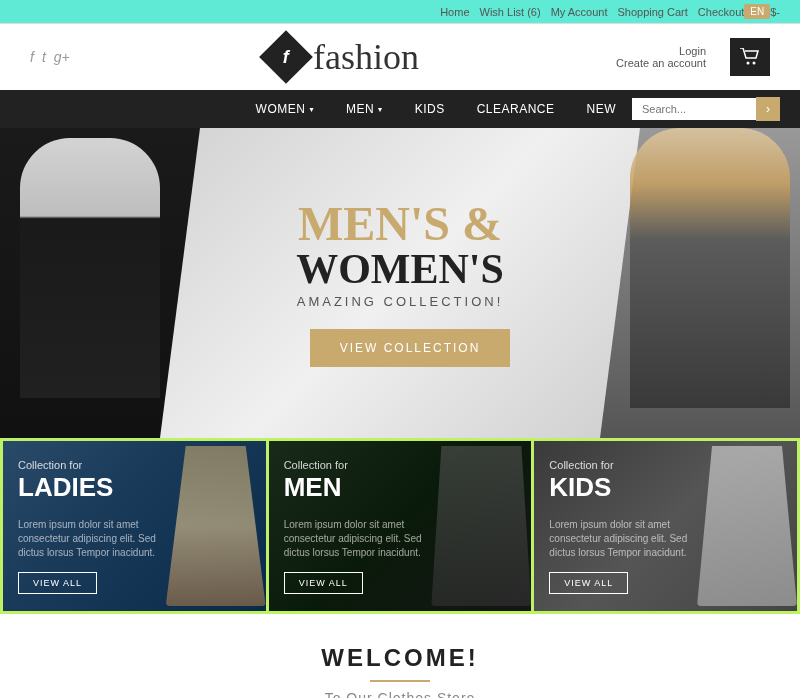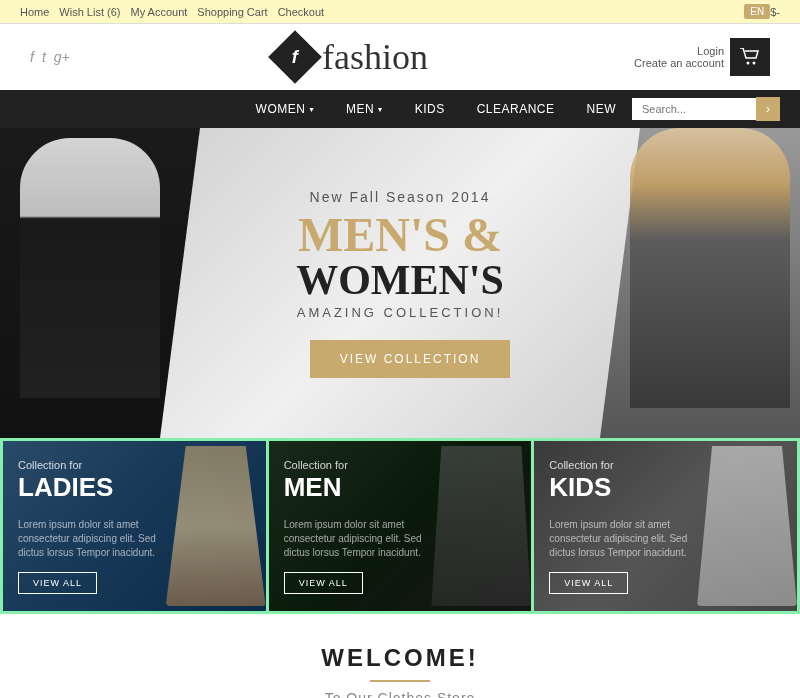--- a/index.html
+++ b/index.html
@@ -1,24 +1,24 @@
 <!DOCTYPE html>
 <html><head>
   <meta charset="utf-8">
   <style>
     * { margin: 0; padding: 0; box-sizing: border-box; }
     body { font-family: Arial, sans-serif; width: 800px; background: #fff; overflow-x: hidden; }
 
     
     .top-bar {
-      background: #fef9c3;
+      background: #5eead4;
       border-bottom: 1px solid #ddd;
       padding: 4px 20px;
       display: flex;
-      justify-content: space-between;
+      justify-content: flex-end;
       align-items: center;
       font-size: 11px;
       color: #555;
     }
     .top-bar-nav { display: flex; gap: 10px; }
     .top-bar-nav a { color: #555; text-decoration: none; font-size: 11px; }
     .top-bar-right { display: flex; align-items: center; }
     .lang-btn {
       background: #c8a96e;
       color: #fff;
@@ -66,21 +66,21 @@
       font-size: 18px;
       font-style: italic;
       font-weight: bold;
     }
     .logo-text {
       font-size: 36px;
       font-family: Georgia, serif;
       color: #333;
       font-weight: 300;
     }
-    .header-right { display: flex; align-items: center; gap: 6px; }
+    .header-right { display: flex; align-items: center; gap: 24px; }
     .header-account { text-align: right; font-size: 11px; }
     .header-account a { display: block; color: #555; text-decoration: none; }
     .cart-icon {
       width: 40px;
       height: 38px;
       background: #222;
       display: flex;
       align-items: center;
       justify-content: center;
       cursor: pointer;
@@ -187,21 +187,21 @@
       cursor: pointer;
       text-transform: uppercase;
       margin-left: 20px;
     }
 
     
     .collections {
       display: flex;
       gap: 3px;
       padding: 3px;
-      background: #86efac;
+      background: #bef264;
     }
     .collection-card {
       flex: 1;
       position: relative;
       height: 170px;
       overflow: hidden;
       cursor: pointer;
     }
     .collection-card-bg {
       position: absolute;
@@ -348,21 +348,20 @@
     <div style="position:absolute;left:0;bottom:0;width:200px;height:310px;background:linear-gradient(to bottom,#1a1a1a,#111);clip-path:polygon(0 0,100% 0,80% 100%,0 100%);"></div>
     <div style="position:absolute;left:20px;top:10px;width:140px;height:260px;background:linear-gradient(180deg,#e8e8e8 0%,#d0d0d0 30%,#1a1a1a 31%,#222 100%);border-radius:50px 50px 0 0;opacity:0.9;"></div>
   </div>
 
   <div style="position:absolute;right:0;bottom:0;width:220px;height:310px;overflow:hidden;">
     <div style="position:absolute;right:0;bottom:0;width:200px;height:310px;background:linear-gradient(to bottom,#999,#555);clip-path:polygon(20% 0,100% 0,100% 100%,0 100%);"></div>
     <div style="position:absolute;right:10px;top:0;width:160px;height:280px;background:linear-gradient(180deg,#e0c8a0 0%,#c8a060 20%,#555 40%,#333 100%);border-radius:50px 50px 0 0;opacity:0.85;"></div>
   </div>
 
   <div class="hero-content">
-    <p class="hero-subtitle">New Fall Season 2014</p>
     <div class="hero-title-gold">MEN'S &amp;</div>
     <div class="hero-title-black">WOMEN'S</div>
     <p class="hero-tagline">AMAZING COLLECTION!</p>
     <button class="hero-btn">VIEW COLLECTION</button>
   </div>
 </div>
 
 <div class="collections">
 
   <div class="collection-card card-ladies">

